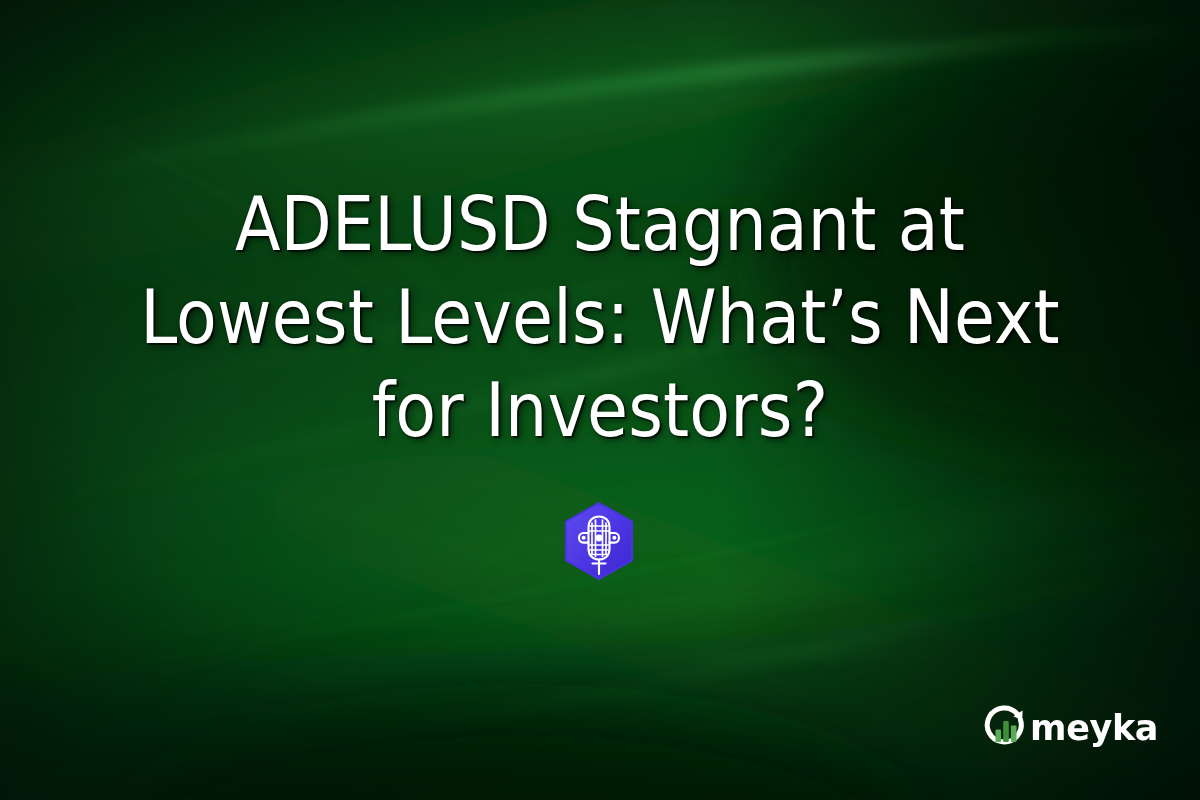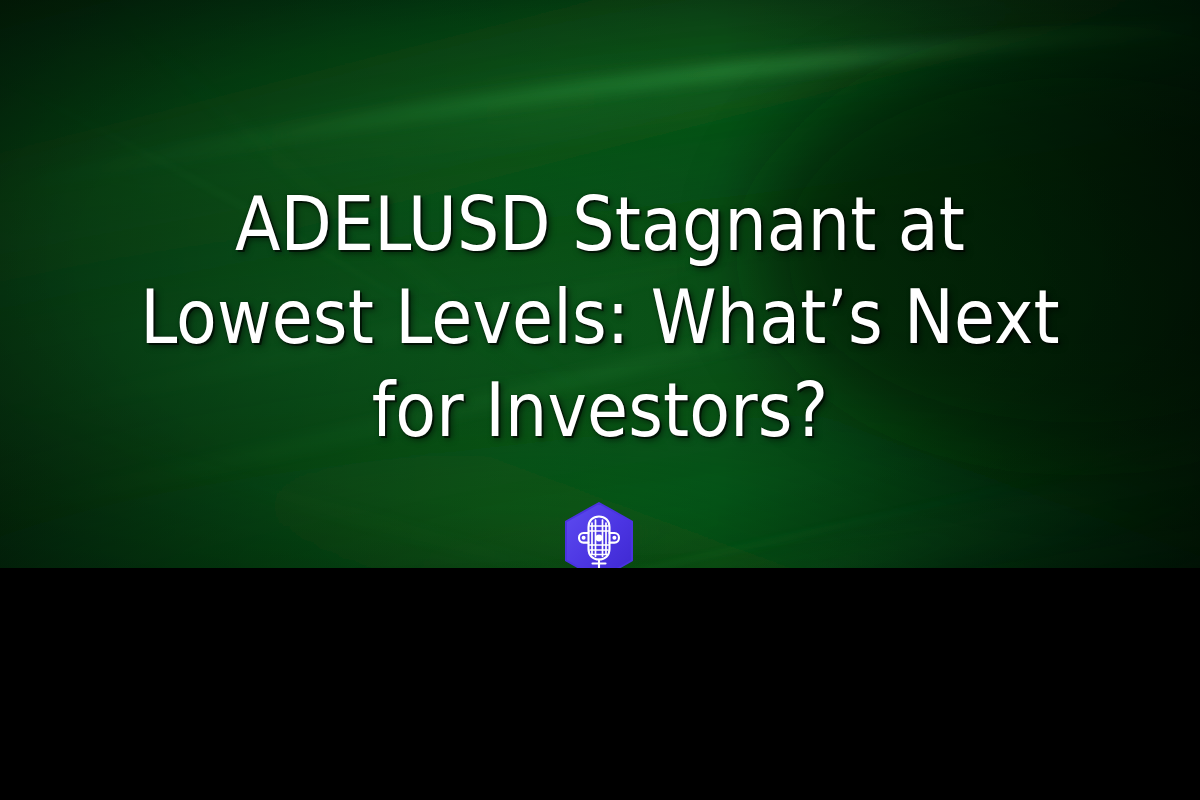--- a/index.html
+++ b/index.html
@@ -8,21 +8,21 @@
   html, body {
     width:1200px; height:800px;
     overflow:hidden;
     background:#000;
     font-family:"Liberation Sans", sans-serif;
   }
 
   
   .cover {
     position:relative;
-    width:1200px; height:568px;
+    width:1200px; height:800px;
     overflow:hidden;
     background:#02180a;
   }
 
   
   .bg-base {
     position:absolute; inset:0;
     background:
       radial-gradient(130% 95% at 18% 58%, #0e6b23 0%, #0a5418 28%, #063b10 52%, #021b08 76%, #000800 100%),
       linear-gradient(168deg, #021206 0%, #05300e 42%, #0a5a1c 70%, #031a09 100%);
@@ -208,14 +208,27 @@
         <line x1="26.5" y1="43" x2="45.5" y2="43"></line>
         <line x1="27" y1="48" x2="45" y2="48"></line>
         <line x1="28.5" y1="52.5" x2="43.5" y2="52.5"></line>
       </g>
       <circle cx="36" cy="36" r="3.4" fill="#ffffff"></circle>
       <circle cx="20.6" cy="35.8" r="2" fill="#ffffff"></circle>
       <circle cx="51.4" cy="35.8" r="2" fill="#ffffff"></circle>
     </svg>
   </div>
 
+  <div class="brand">
+    <svg class="brand-mark" viewBox="0 0 48 48" xmlns="http://www.w3.org/2000/svg">
+
+      <path d="M35.6 10.4 A 17 17 0 1 0 38.4 15.6" fill="none" stroke="#ffffff" stroke-width="5" stroke-linecap="round"></path>
+
+      <path d="M40.6 6.6 L40.2 16.8 L31.4 12.2 Z" fill="#ffffff"></path>
+
+      <rect x="13.5" y="25.5" width="5.6" height="12.5" rx="1" fill="#5aab55"></rect>
+      <rect x="21.2" y="17.0" width="5.6" height="21.0" rx="1" fill="#3d8f3a"></rect>
+      <rect x="28.9" y="21.5" width="5.6" height="16.5" rx="1" fill="#5aab55"></rect>
+    </svg>
+    <span class="brand-name">meyka</span>
+  </div>
 
 </div>
 
 </body></html>

